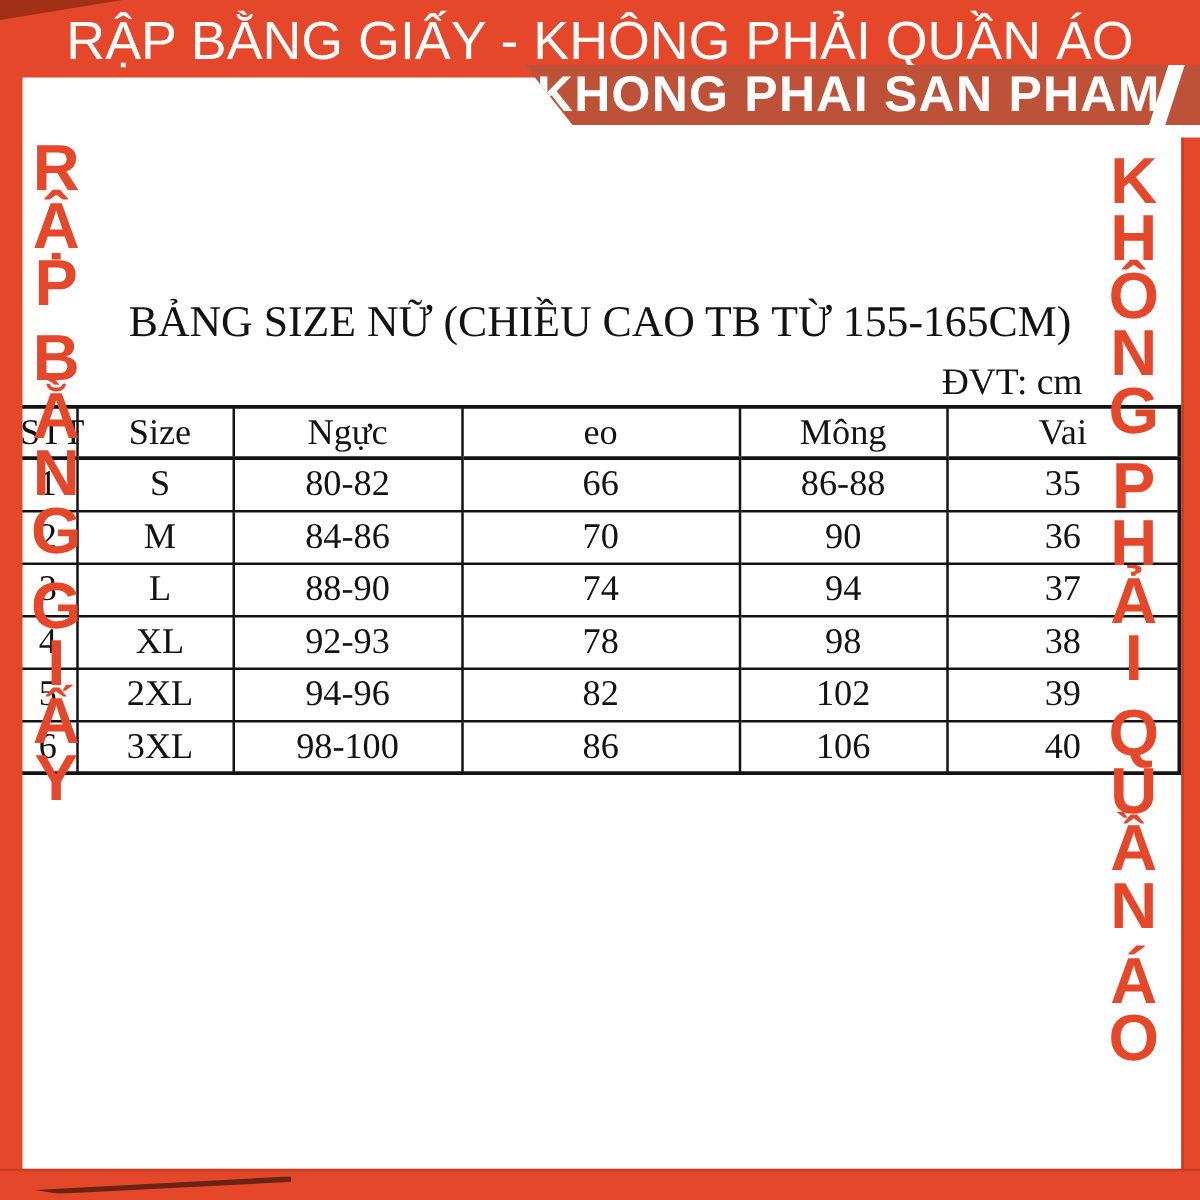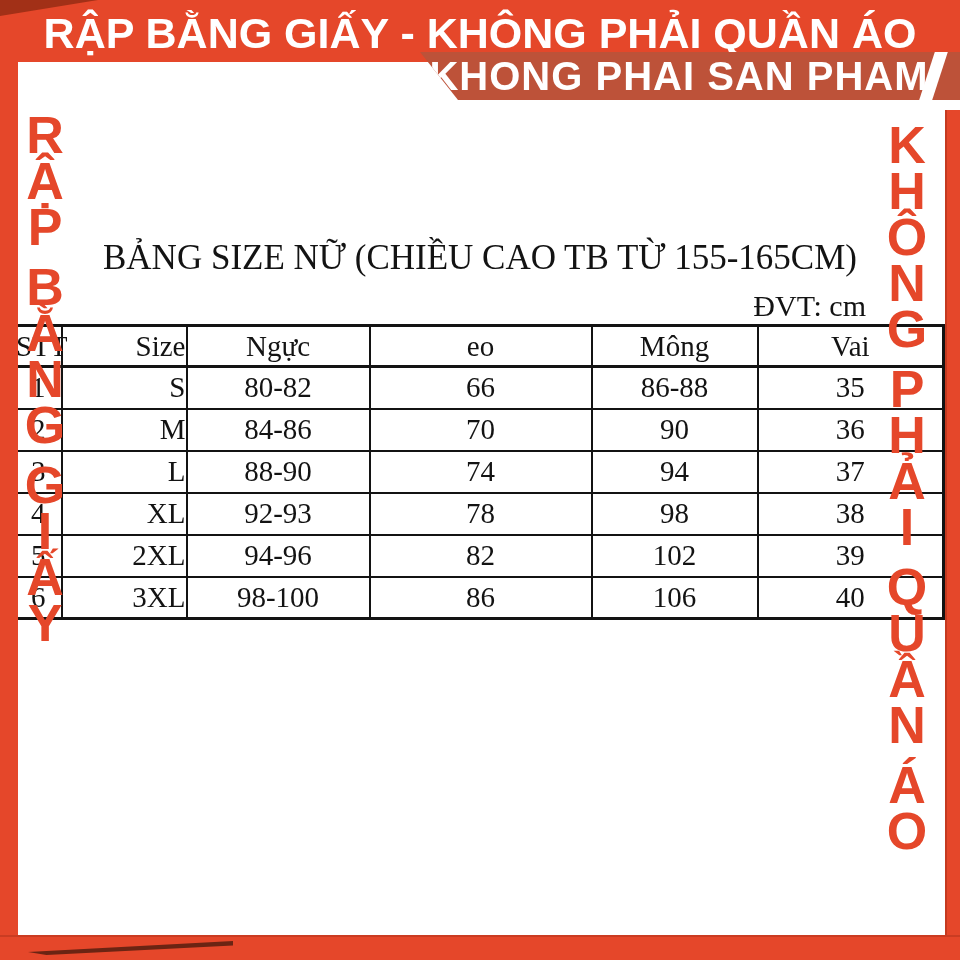--- a/index.html
+++ b/index.html
@@ -13,21 +13,21 @@
   *{margin:0;padding:0;box-sizing:border-box;}
   html,body{width:960px;height:960px;overflow:hidden;}
   body{font-family:"Liberation Sans",sans-serif;background:#fff;}
   .stage{position:relative;width:960px;height:960px;background:var(--white);overflow:hidden;}
 
   
   .banner-top{position:absolute;left:0;top:0;width:960px;height:62px;background:var(--red);z-index:6;}
   .corner-fold{position:absolute;left:0;top:0;width:98px;height:16px;background:var(--fold);
     clip-path:polygon(0 0,100% 0,0 100%);}
   .banner-title{position:absolute;left:0;top:0;width:100%;height:100%;
-    font-weight:bold;font-size:43px;line-height:66px;text-align:center;color:var(--white);
+    font-weight:normal;font-size:43px;line-height:66px;text-align:center;color:var(--white);
     letter-spacing:0px;white-space:nowrap;}
   .banner-sub{position:absolute;left:420px;top:52px;width:540px;height:48px;background:var(--dark-red);
     clip-path:polygon(0 0,100% 0,100% 100%,38px 100%);z-index:7;
     display:flex;align-items:center;justify-content:center;}
   .banner-sub-text{font-weight:bold;font-size:40px;color:var(--white);letter-spacing:1px;
     padding:0 42px 0 20px;white-space:nowrap;}
   .slash{position:absolute;right:20px;top:-6px;bottom:-6px;width:13px;background:var(--white);
     transform:skewX(-18deg);}
   .side-left{position:absolute;left:0;top:0;width:18px;height:960px;background:var(--red);z-index:2;}
   .side-right{position:absolute;left:945px;top:110px;width:15px;height:850px;background:var(--red);
@@ -51,21 +51,21 @@
   .size-table,.size-table th,.size-table td{border:2px solid var(--ink);}
   .size-table{border-width:3px;}
   .size-table th{font-weight:normal;font-size:29px;height:41px;text-align:center;
     border-bottom-width:3px;}
   .size-table td{font-size:29px;height:42px;text-align:center;}
   .size-table .col0{width:47px;}
   .size-table .col1{width:125px;}
   .size-table .col2{width:183px;margin-top:12px;}
   .size-table .col3{width:222px;}
   .size-table .col4{width:166px;}
-  .size-table th.col1,.size-table td.col1{text-align:right;padding-left:8px;}
+  .size-table th.col1,.size-table td.col1{text-align:center;padding-left:8px;}
 
   
   .vtext{position:absolute;display:flex;flex-direction:column;align-items:center;
     color:var(--red);font-weight:bold;z-index:5;}
   .vletter{font-size:52px;line-height:46px;}
   .vgap{height:14px;flex:none;}
   .vleft{left:16px;top:112px;width:58px;}
   .vright{left:876px;top:122px;width:62px;}
 </style>
 </head>

